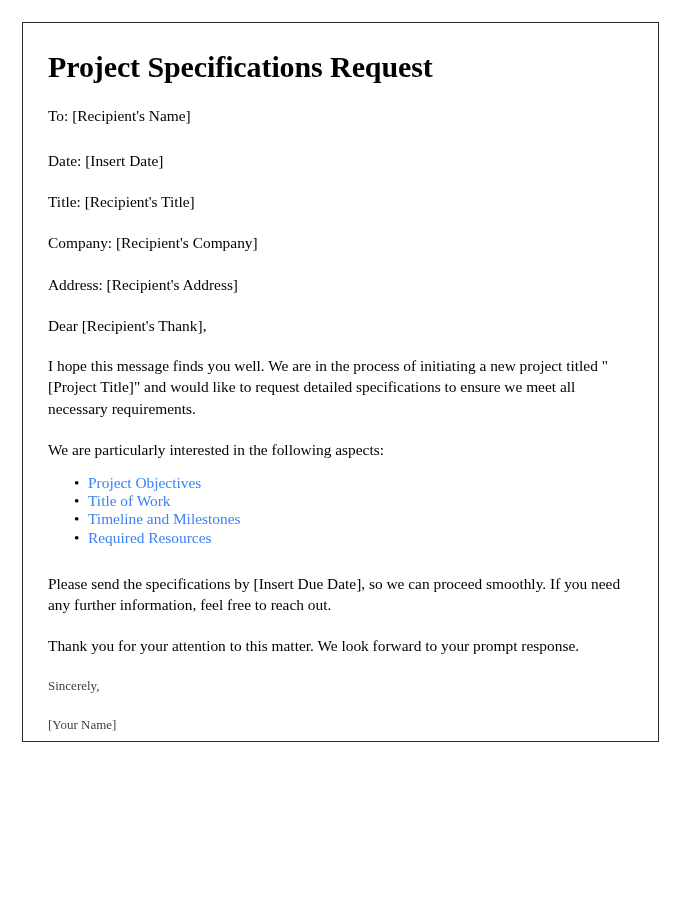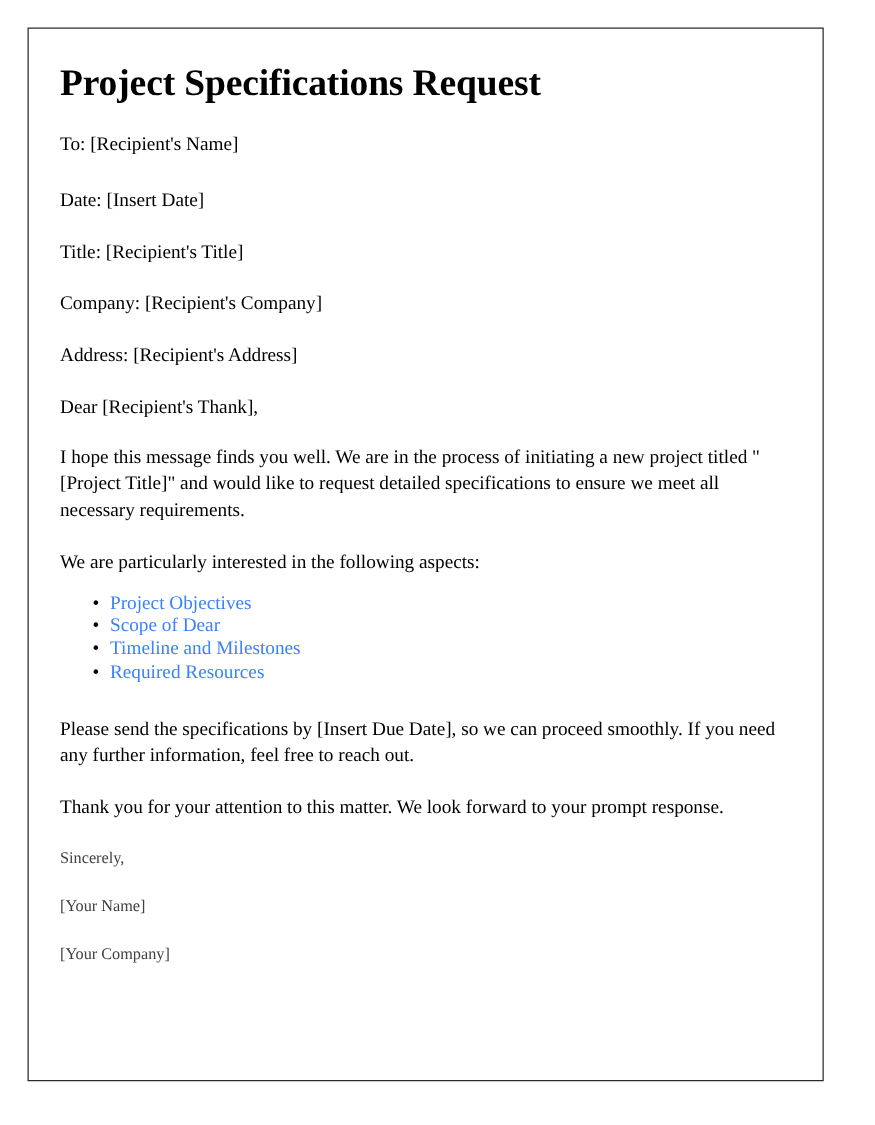--- a/index.html
+++ b/index.html
@@ -14,21 +14,21 @@
     overflow: hidden;
     font-family: "Liberation Serif", "DejaVu Serif", serif;
     color: #000000;
   }
 
   #page {
     position: absolute;
     left: 22px;
     top: 22px;
     width: 637px;
-    height: 843px;
+    height: 720px;
     border: 1px solid #2b2b2b;
     background: #ffffff;
     box-sizing: border-box;
     overflow: hidden;
   }
 
   #doc-body {
     position: absolute;
     left: 25px;
     top: 0px;
@@ -117,21 +117,21 @@
     <p class="meta-line">Address: [Recipient's Address]</p>
 
     <p class="meta-line">Dear [Recipient's Thank],</p>
 
     <p class="para">I hope this message finds you well. We are in the process of initiating a new project titled "[Project Title]" and would like to request detailed specifications to ensure we meet all necessary requirements.</p>
 
     <p class="para">We are particularly interested in the following aspects:</p>
 
     <ul class="bullet-list">
       <li>Project Objectives</li>
-      <li>Scope of Dear</li>
+      <li>Title of Work</li>
       <li>Timeline and Milestones</li>
       <li>Required Resources</li>
     </ul>
 
     <div class="spacer-after-list"></div>
 
     <p class="para">Please send the specifications by [Insert Due Date], so we can proceed smoothly. If you need any further information, feel free to reach out.</p>
 
     <p class="para">Thank you for your attention to this matter. We look forward to your prompt response.</p>
 

